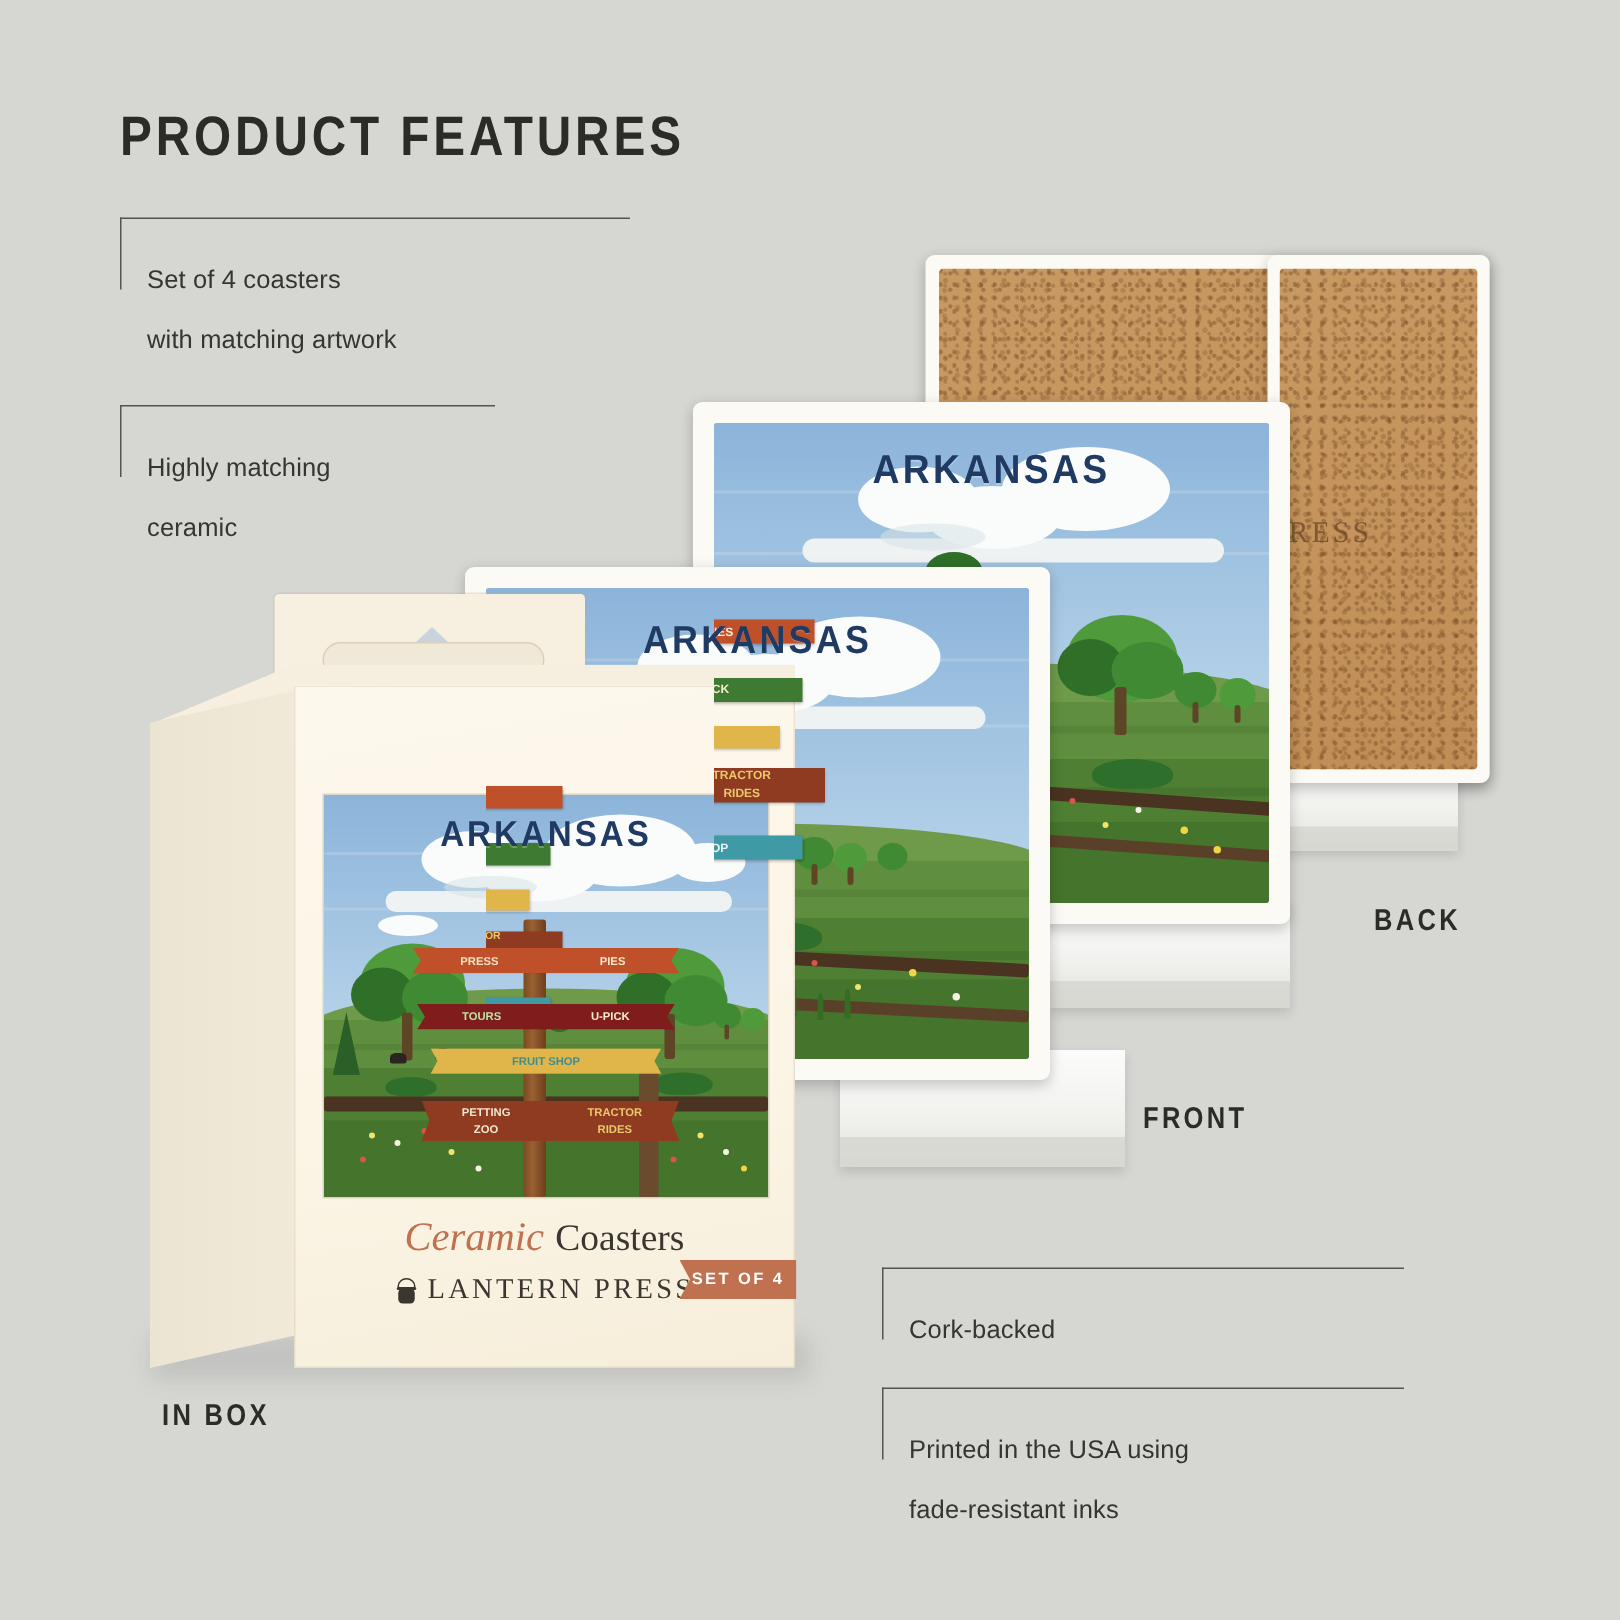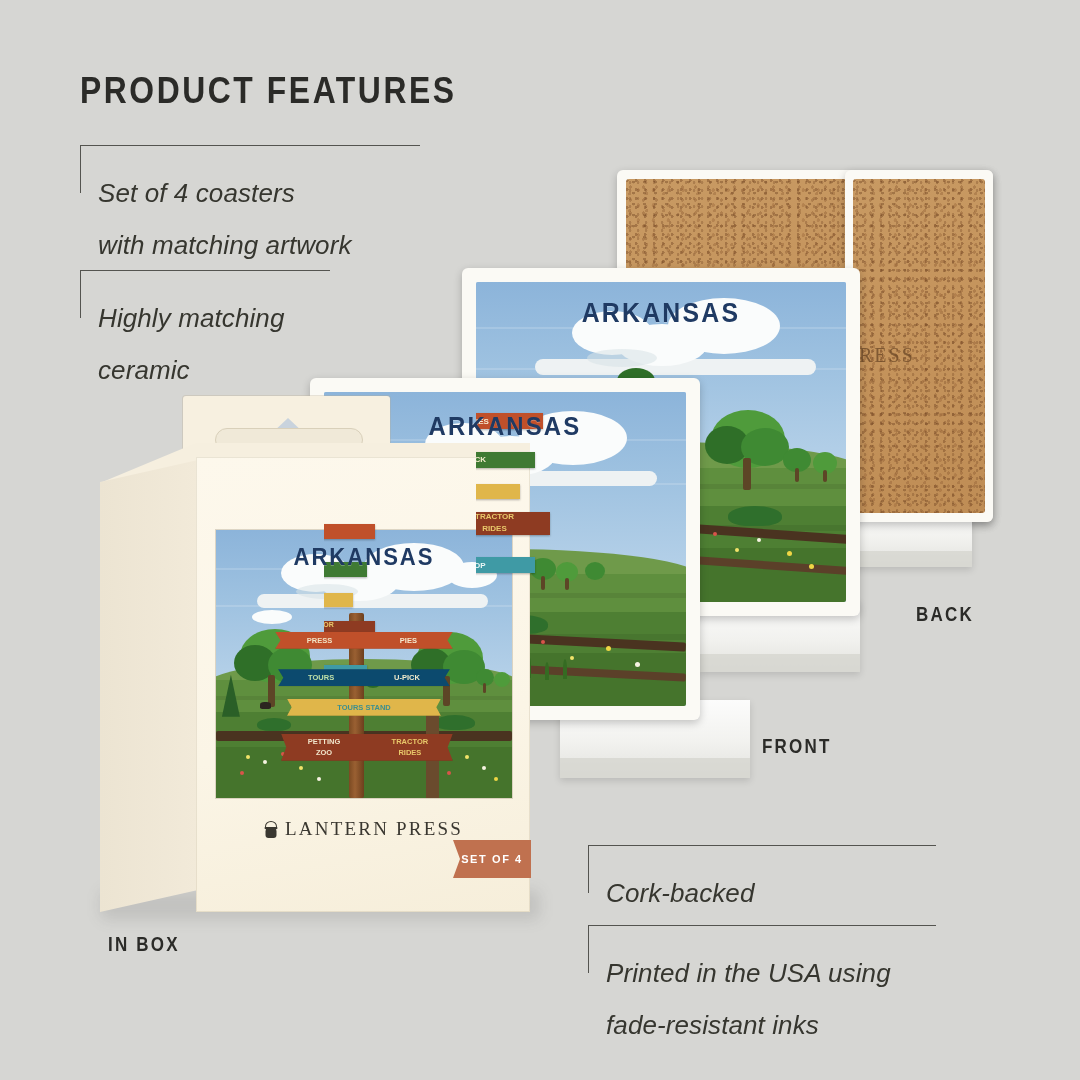--- a/index.html
+++ b/index.html
@@ -28,26 +28,25 @@
   
   .feat{position:absolute;}
   .feat .brk-top{
     position:absolute;left:0;top:0;height:1px;background:#54544f;
   }
   .feat .brk-stem{
     position:absolute;left:0;top:0;width:1px;height:48px;background:#54544f;
   }
   .feat .ftext{
     position:absolute;
-    font-size:26px;
-    line-height:52px;
+    font-size:17px;
+    line-height:40px;
     color:#36362f;
     white-space:pre-line;
     letter-spacing:0.1px;
-    font-style:italic;
   }
 
   
   .caption{
     position:absolute;
     font-weight:700;
     font-size:20px;
     letter-spacing:2.6px;
     color:#2b2b28;
     transform:scaleX(0.85);
@@ -541,45 +540,49 @@
       <div class="flower" style="left:94%;top:92%;width:4px;height:4px;background:#efd645;"></div>
 
       <div class="post" style="left:45%;top:31%;width:15px;height:69%;"></div>
 
       <div class="sign" style="left:20%;top:38%;width:60%;height:17px;background:#c0502a;font-size:7.5px;
                   clip-path:polygon(0 0,100% 0,97% 50%,100% 100%,0 100%,3% 50%);">
         <div class="lbl" style="color:#f2e3c4;">PRESS</div>
         <div class="lbl" style="color:#f6ead0;">PIES</div>
       </div>
 
-      <div class="sign" style="left:21%;top:52%;width:58%;height:17px;background:#0c4a6e;font-size:7.5px;
+      <div class="sign" style="left:21%;top:52%;width:58%;height:17px;background:#7f1d1d;font-size:7.5px;
                   clip-path:polygon(0 0,100% 0,97% 50%,100% 100%,0 100%,3% 50%);">
         <div class="lbl" style="color:#bfe0a8;">TOURS</div>
         <div class="lbl" style="color:#f3eccd;">U-PICK</div>
       </div>
 
       <div class="sign" style="left:24%;top:63%;width:52%;height:17px;background:#e0b64a;font-size:7.5px;
                   clip-path:polygon(0 0,100% 0,97% 50%,100% 100%,0 100%,3% 50%);">
-        <div class="lbl" style="color:#3c8f8f;">TOURS STAND</div>
+        <div class="lbl" style="color:#3c8f8f;">FRUIT SHOP</div>
       </div>
 
       <div class="sign" style="left:22%;top:76%;width:58%;height:27px;background:#8e3b22;font-size:7.5px;
                   clip-path:polygon(0 0,100% 0,97% 50%,100% 100%,0 100%,3% 50%);">
         <div class="lbl" style="color:#f1e6cc;line-height:11px;">PETTING<br>ZOO</div>
         <div class="lbl" style="color:#e9c86a;line-height:11px;">TRACTOR<br>RIDES</div>
       </div>
     </div>
 
     <div class="brand" style="left:0;top:352px;">
+      <div class="line1" style="font-size:27px;">
+        <span class="scriptw">Ceramic</span>
+        <span class="serifw" style="font-size:25px;">Coasters</span>
+      </div>
       <div class="line2" style="font-size:19px;margin-top:9px;">
         <span class="lantern" style="width:15px;height:17px;">
           <span class="ring" style="top:0;width:10px;height:9px;"></span>
           <span class="cap" style="top:6px;width:13px;height:2px;"></span>
           <span class="body" style="top:8px;width:11px;height:9px;"></span>
         </span>
         <span>LANTERN PRESS</span>
       </div>
     </div>
 
-    <div class="badge" style="left:257px;top:383px;width:78px;height:38px;font-size:11px;">SET OF 4</div>
+    <div class="badge" style="left:257px;top:383px;width:78px;height:26px;font-size:11px;">SET OF 4</div>
   </div>
 
 </div>
 
 </body></html>

